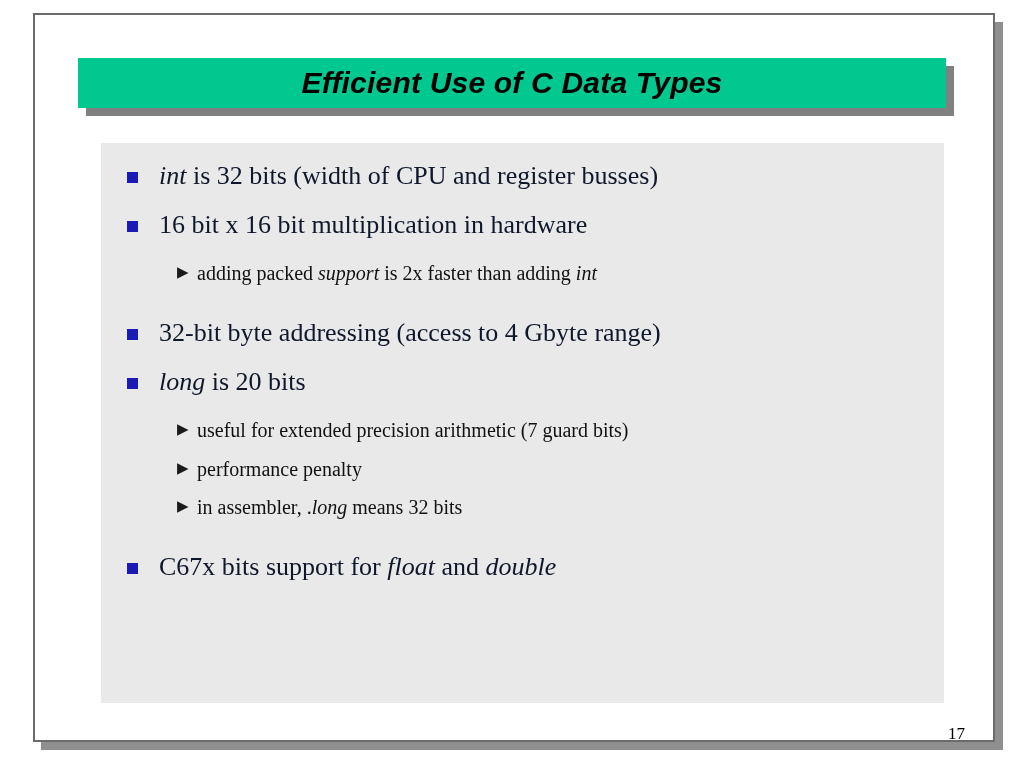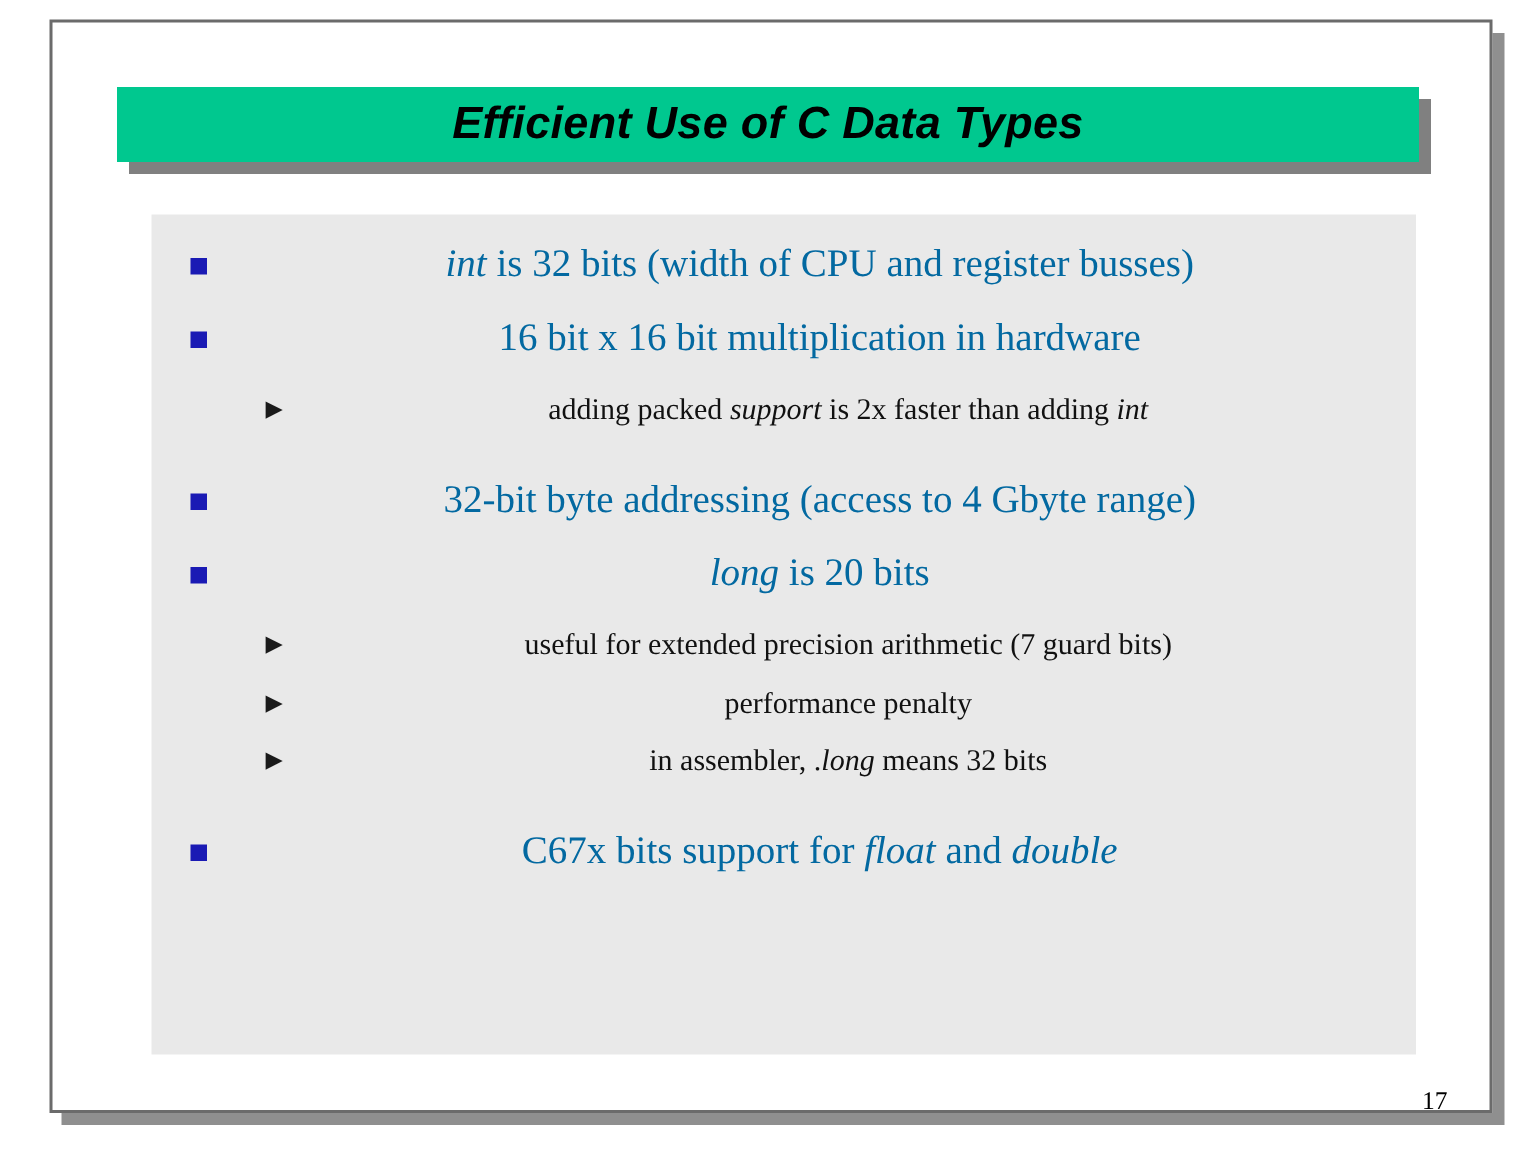--- a/index.html
+++ b/index.html
@@ -12,21 +12,20 @@
     height: 768px;
     overflow: hidden;
     font-family: "Liberation Serif", "DejaVu Serif", serif;
   }
 
   .slide {
     position: relative;
     width: 1024px;
     height: 768px;
     background: #ffffff;
-    text-align: center;
   }
 
   
   .frame-shadow {
     position: absolute;
     left: 41px;
     top: 22px;
     width: 962px;
     height: 728px;
     background: #8f8f8f;
@@ -85,21 +84,21 @@
   }
 
   .bullets {
     list-style: none;
     margin: 0;
     padding: 0;
   }
 
   .b1 {
     position: relative;
-    color: #0369a1;
+    color: #0f172a;
     font-size: 26px;
     line-height: 1.18;
     padding-left: 48px;
     margin: 0 0 18px 0;
   }
   .b1::before {
     content: "";
     position: absolute;
     left: 16px;
     top: 11px;

